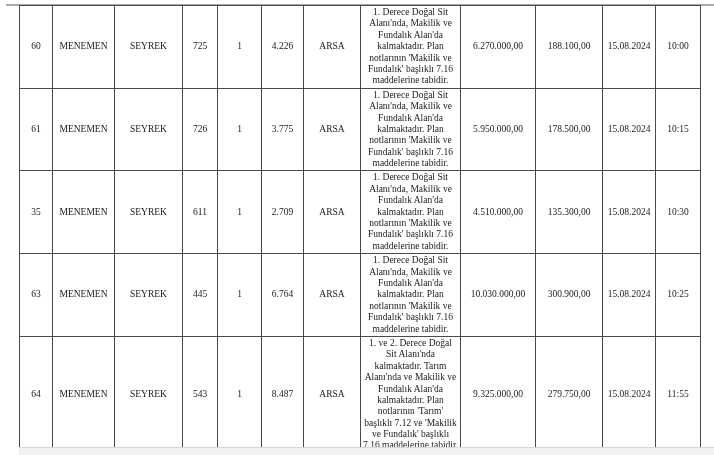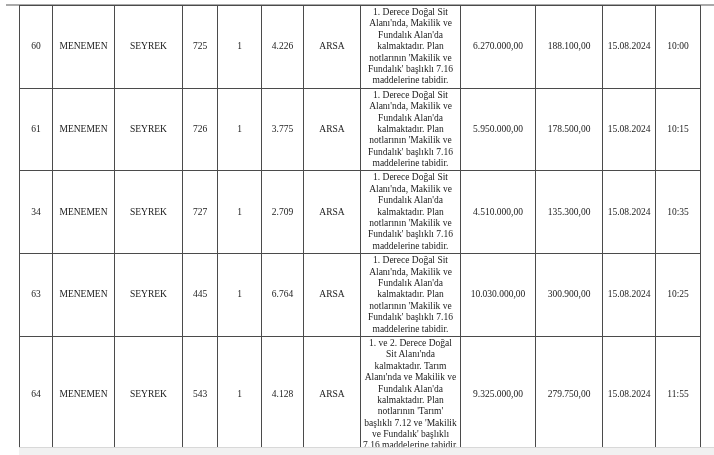--- a/index.html
+++ b/index.html
@@ -71,32 +71,32 @@
         <td>1</td>
         <td>3.775</td>
         <td>ARSA</td>
         <td class="desc">1. Derece Doğal Sit Alanı'nda,  Makilik ve Fundalık Alan'da kalmaktadır. Plan notlarının 'Makilik ve Fundalık' başlıklı 7.16 maddelerine tabidir.</td>
         <td>5.950.000,00</td>
         <td>178.500,00</td>
         <td>15.08.2024</td>
         <td>10:15</td>
       </tr>
       <tr style="height:62px">
-        <td>34</td>
+        <td>35</td>
         <td>MENEMEN</td>
         <td>SEYREK</td>
-        <td>727</td>
+        <td>611</td>
         <td>1</td>
         <td>2.709</td>
         <td>ARSA</td>
         <td class="desc">1. Derece Doğal Sit Alanı'nda,  Makilik ve Fundalık Alan'da kalmaktadır. Plan notlarının 'Makilik ve Fundalık' başlıklı 7.16 maddelerine tabidir.</td>
         <td>4.510.000,00</td>
         <td>135.300,00</td>
         <td>15.08.2024</td>
-        <td>10:35</td>
+        <td>10:30</td>
       </tr>
       <tr style="height:61px">
         <td>63</td>
         <td>MENEMEN</td>
         <td>SEYREK</td>
         <td>445</td>
         <td>1</td>
         <td>6.764</td>
         <td>ARSA</td>
         <td class="desc">1. Derece Doğal Sit Alanı'nda,  Makilik ve Fundalık Alan'da kalmaktadır. Plan notlarının 'Makilik ve Fundalık' başlıklı 7.16 maddelerine tabidir.</td>
@@ -104,21 +104,21 @@
         <td>300.900,00</td>
         <td>15.08.2024</td>
         <td>10:25</td>
       </tr>
       <tr style="height:87px">
         <td>64</td>
         <td>MENEMEN</td>
         <td>SEYREK</td>
         <td>543</td>
         <td>1</td>
-        <td>4.128</td>
+        <td>8.487</td>
         <td>ARSA</td>
         <td class="desc">1. ve 2. Derece Doğal Sit Alanı'nda kalmaktadır. Tarım Alanı'nda ve Makilik ve Fundalık Alan'da kalmaktadır. Plan notlarının 'Tarım' başlıklı 7.12  ve 'Makilik ve Fundalık' başlıklı 7.16 maddelerine tabidir.</td>
         <td>9.325.000,00</td>
         <td>279.750,00</td>
         <td>15.08.2024</td>
         <td>11:55</td>
       </tr>
       <tr style="height:82px">
         <td>65</td>
         <td>MENEMEN</td>

